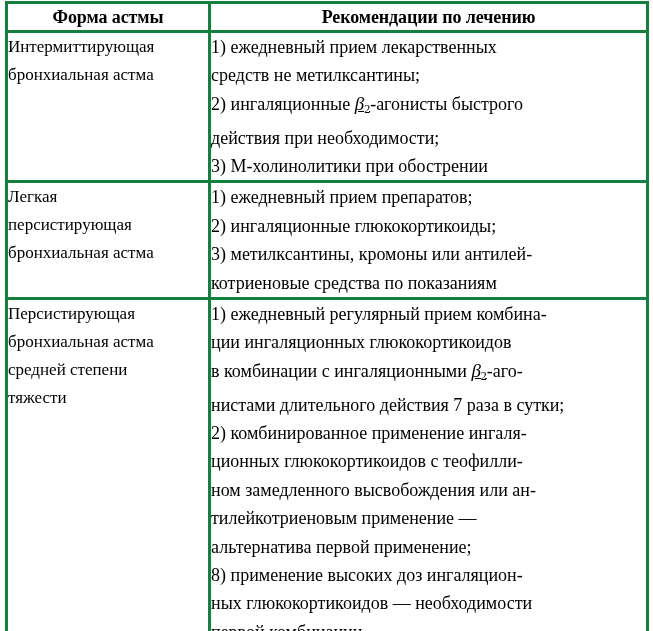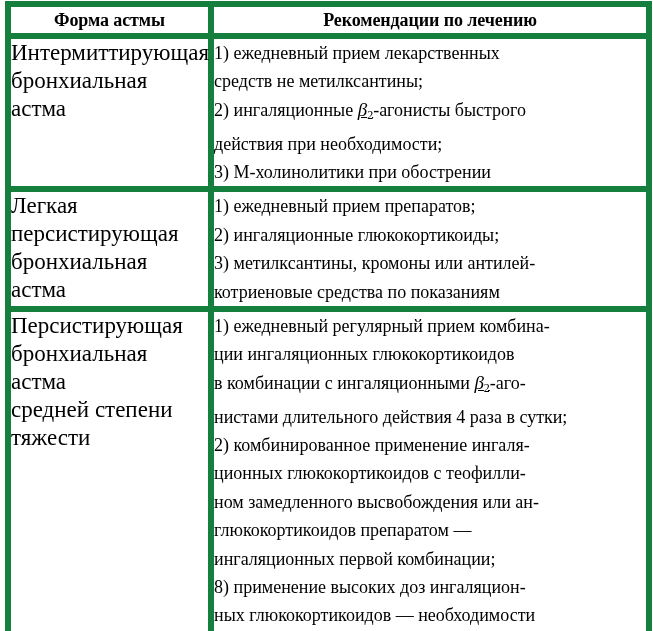--- a/index.html
+++ b/index.html
@@ -28,42 +28,42 @@
     position: absolute;
     left: 5px;
     top: 1px;
     width: 641px;
     border-collapse: collapse;
     table-layout: fixed;
   }
 
   .asthma-table td,
   .asthma-table th {
-    border: 6px solid #15803d;
+    border: 3px solid #15803d;
     vertical-align: top;
     padding: 0;
     background: #ffffff;
   }
 
   col.col-form  { width: 203px; }
   col.col-recs  { width: 438px; }
 
   
   .hdr-cell {
     height: 26px;
     text-align: center;
     font-weight: bold;
     font-size: 18px;
     line-height: 26px;
     letter-spacing: -0.1px;
   }
 
   
   .form-cell {
-    font-size: 23px;
+    font-size: 17px;
     line-height: 28px;
     padding: 0 4px 0 6px;
     vertical-align: middle;
   }
   .recs-cell {
     font-size: 18px;
     line-height: 28.4px;
     padding: 3px 4px 3px 7px;
     vertical-align: top;
   }
@@ -148,26 +148,26 @@
         <td class="form-cell">
           <div class="line">Персистирующая</div>
           <div class="line">бронхиальная астма</div>
           <div class="line">средней степени</div>
           <div class="line">тяжести</div>
         </td>
         <td class="recs-cell">
           <div class="line">1) ежедневный регулярный прием комбина-</div>
           <div class="line">ции ингаляционных глюкокортикоидов</div>
           <div class="line"><span>в комбинации с ингаляционными </span><span class="beta">β<sub>2</sub></span><span>-аго-</span></div>
-          <div class="line">нистами длительного действия 4 раза в сутки;</div>
+          <div class="line">нистами длительного действия 7 раза в сутки;</div>
           <div class="line">2) комбинированное применение ингаля-</div>
           <div class="line">ционных глюкокортикоидов с теофилли-</div>
           <div class="line">ном замедленного высвобождения или ан-</div>
-          <div class="line">глюкокортикоидов препаратом —</div>
-          <div class="line">ингаляционных первой комбинации;</div>
+          <div class="line">тилейкотриеновым применение —</div>
+          <div class="line">альтернатива первой применение;</div>
           <div class="line">8) применение высоких доз ингаляцион-</div>
           <div class="line">ных глюкокортикоидов — необходимости</div>
           <div class="line">первой комбинации</div>
         </td>
       </tr>
 
     </tbody>
   </table>
 
 </div>

